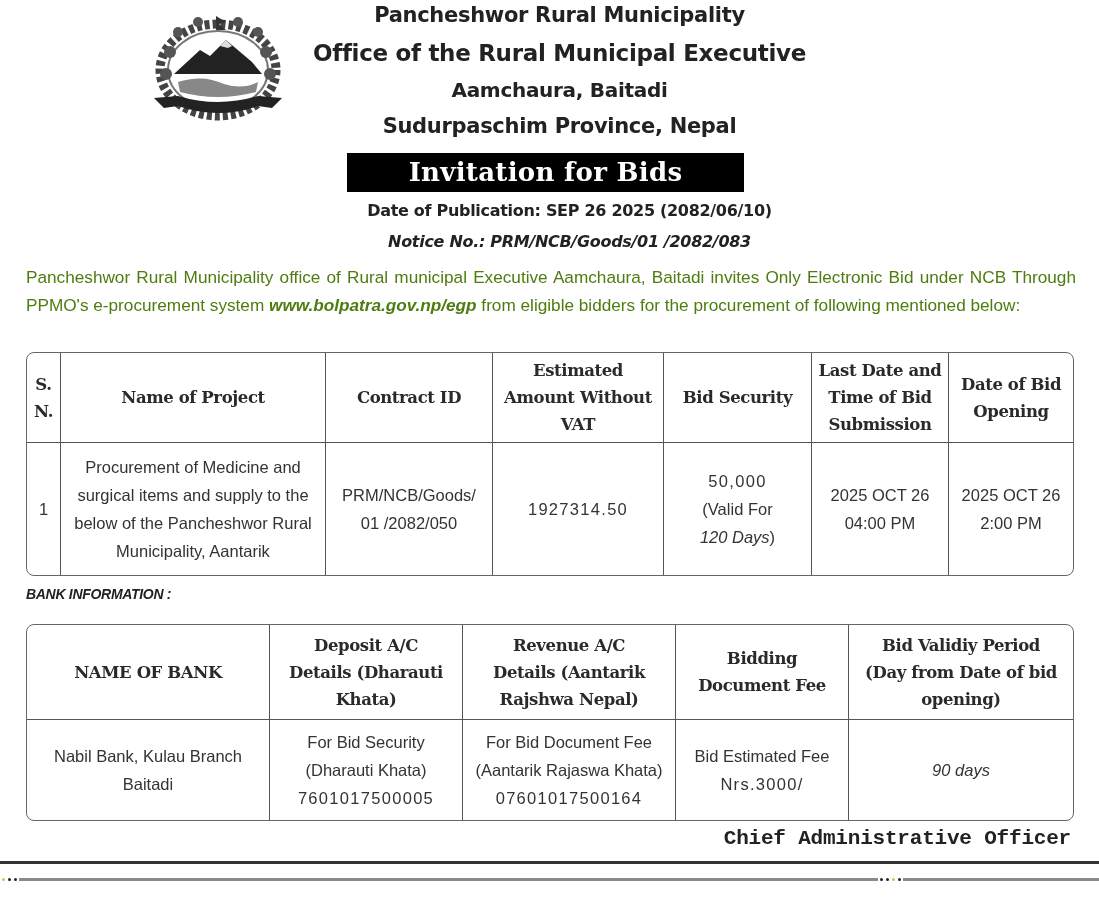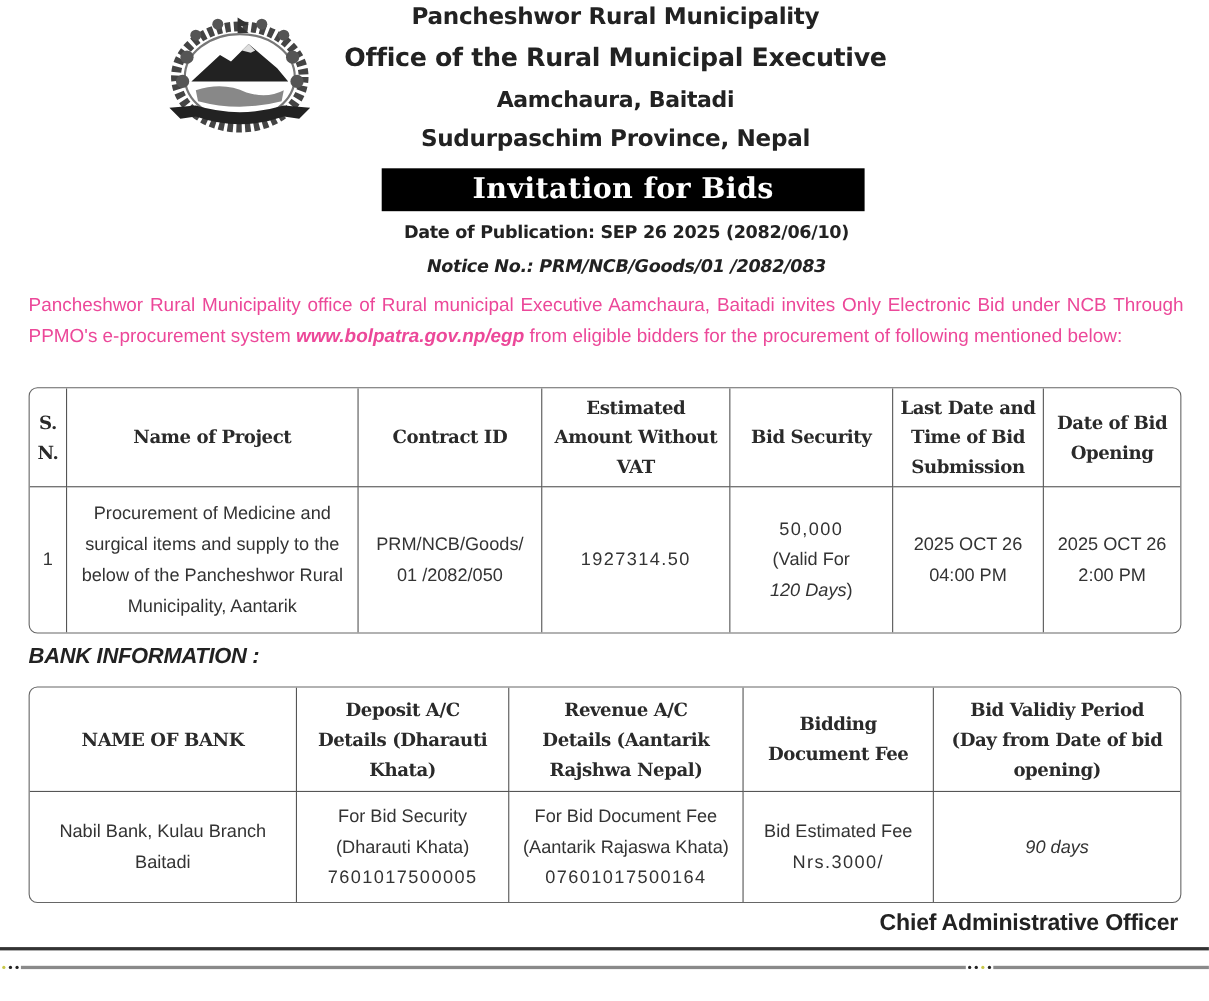--- a/index.html
+++ b/index.html
@@ -7,48 +7,48 @@
     body { position: relative; font-family: "Liberation Sans", sans-serif; color: #1e1e1e; }
 
     .emblem { position: absolute; left: 148px; top: 12px; width: 140px; height: 112px; }
 
     .head-line { position: absolute; left: 0; width: 1099px; text-align: center; font-family: "DejaVu Sans", sans-serif; font-weight: bold; color: #222; letter-spacing: -0.3px; }
     .h1 { top: 3px; font-size: 21px; left: 10px; }
     .h2 { top: 40px; font-size: 23px; left: 10px; }
     .h3 { top: 78px; font-size: 20px; left: 10px; }
     .h4 { top: 114px; font-size: 21px; left: 10px; }
 
-    .banner { position: absolute; left: 347px; top: 153px; width: 439px; height: 39px; background: #000; color: #fff; text-align: center; font-family: "DejaVu Serif", serif; font-weight: bold; font-size: 26px; line-height: 39px; letter-spacing: 0.3px; }
+    .banner { position: absolute; left: 347px; top: 153px; width: 397px; height: 39px; background: #000; color: #fff; text-align: center; font-family: "DejaVu Serif", serif; font-weight: bold; font-size: 26px; line-height: 39px; letter-spacing: 0.3px; }
 
     .pub { position: absolute; left: 0; width: 1139px; text-align: center; top: 201px; font-family: "DejaVu Sans", sans-serif; font-weight: bold; font-size: 16px; color: #222; letter-spacing: -0.3px; }
     .notice { position: absolute; left: 0; width: 1139px; text-align: center; top: 232px; font-family: "DejaVu Sans", sans-serif; font-weight: bold; font-style: italic; font-size: 16px; color: #222; letter-spacing: -0.3px; }
 
-    .intro { position: absolute; left: 26px; top: 263px; width: 1050px; font-family: "Liberation Sans", sans-serif; font-size: 17.2px; line-height: 28px; color: #ec4899; text-align: justify; }
+    .intro { position: absolute; left: 26px; top: 263px; width: 1050px; font-family: "Liberation Sans", sans-serif; font-size: 17.2px; line-height: 28px; color: #4d7c0f; text-align: justify; }
     .intro .url { font-weight: bold; font-style: italic; }
 
     table { border-collapse: separate; border-spacing: 0; position: absolute; }
     .tbl-wrap { position: absolute; border: 1.5px solid #666; border-radius: 8px; overflow: hidden; }
     .tbl-wrap table { position: static; width: 100%; height: 100%; }
     td, th { border-right: 1.2px solid #555; border-bottom: 1.2px solid #555; text-align: center; vertical-align: middle; }
     tr > *:last-child { border-right: none; }
     tr:last-child > td { border-bottom: none; }
     th { font-family: "DejaVu Serif", serif; font-weight: bold; font-size: 16.5px; line-height: 27px; color: #2a2a2a; letter-spacing: -0.4px; }
     td { font-family: "Liberation Sans", sans-serif; font-size: 16.5px; line-height: 28px; color: #333; }
     td .mono { letter-spacing: 1.3px; text-align: right; }
     td .it { font-style: italic; }
 
     #proc { left: 26px; top: 352px; width: 1048px; height: 224px; }
     #proc th { height: 90px; }
 
-    .bank-label { position: absolute; left: 26px; top: 586px; font-family: "Liberation Sans", sans-serif; font-weight: bold; font-style: italic; font-size: 20px; color: #222; letter-spacing: -0.3px; }
+    .bank-label { position: absolute; left: 26px; top: 586px; font-family: "Liberation Sans", sans-serif; font-weight: bold; font-style: italic; font-size: 14px; color: #222; letter-spacing: -0.3px; }
 
     #bank { left: 26px; top: 624px; width: 1048px; height: 197px; }
     #bank th { height: 95px; }
 
-    .signature { position: absolute; right: 28px; top: 827px; font-family: Liberation Sans, sans-serif; font-weight: bold; font-size: 21px; color: #222; letter-spacing: -0.2px; }
+    .signature { position: absolute; right: 28px; top: 827px; font-family: Liberation Mono, monospace; font-weight: bold; font-size: 21px; color: #222; letter-spacing: -0.2px; }
 
     .rule-dark { position: absolute; left: 0; top: 861px; width: 1099px; height: 3px; background: #333; }
     .rule-grey { position: absolute; left: 15px; top: 878px; width: 1084px; height: 3px; background: #8a8a8a; }
     .dots { position: absolute; top: 877px; height: 5px; display: flex; gap: 3px; background: #fff; padding: 0 2px; }
     .dots span { width: 3px; height: 3px; border-radius: 50%; background: #222; margin-top: 1px; }
     .dots span.y { background: #c8c84a; }
   </style>
 </head>
 <body>
 

